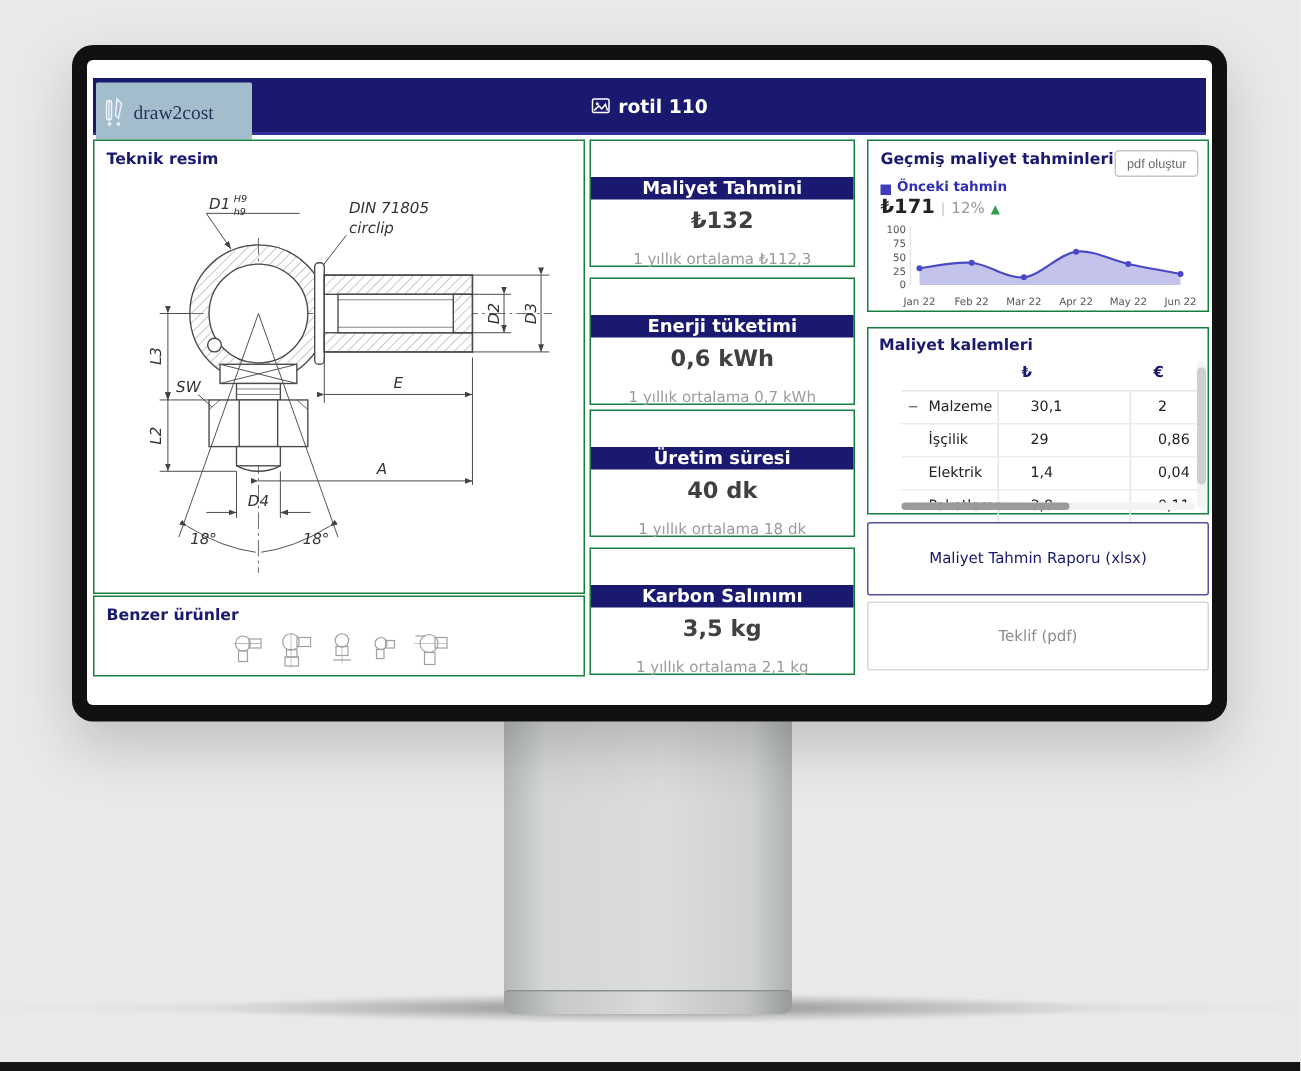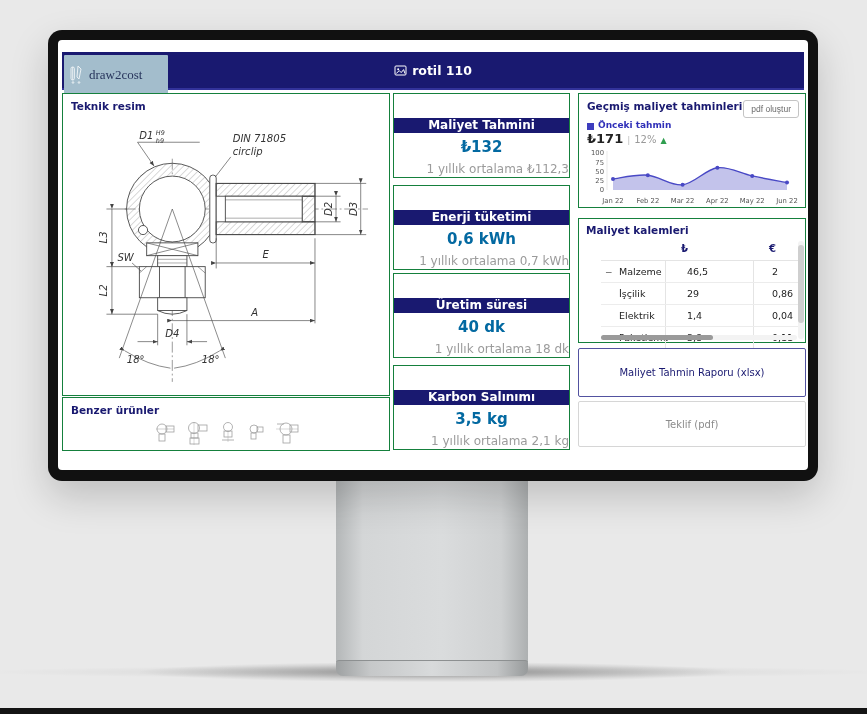--- a/index.html
+++ b/index.html
@@ -39,22 +39,22 @@
   .drawing-panel{left:4px;top:53px;width:328px;height:303px;}
   .similar-panel{left:4px;top:357px;width:328px;height:54px;}
   .tech-svg{position:absolute;left:16px;top:20px;}
   .thumb-row{position:absolute;left:0;top:22px;width:328px;display:flex;justify-content:center;gap:9px;}
   .thumb-row svg{display:block;}
 
   
   .stat-card{left:335px;width:177px;height:85px;}
   .stat-bar{margin-top:24px;height:15px;background:#191970;color:#fff;font-size:12px;font-weight:bold;
     line-height:15px;text-align:center;}
-  .stat-value{margin-top:5px;font-size:15px;font-weight:bold;text-align:center;color:#0369a1;}
-  .stat-sub{margin-top:6px;font-size:12px;color:#9b9b9b;text-align:right;}
+  .stat-value{margin-top:5px;font-size:15px;font-weight:bold;text-align:center;color:#404040;}
+  .stat-sub{margin-top:12px;font-size:10px;color:#9b9b9b;text-align:center;}
 
   
   .history-card{left:520px;top:53px;width:228px;height:115px;}
   .pdf-btn{position:absolute;right:6px;top:6px;font-size:8.5px;color:#6b6b6b;background:#fff;
     border:1px solid #c4c4c4;border-radius:3px;padding:3px 7px;cursor:pointer;}
   .legend-row{position:absolute;left:8px;top:26px;display:flex;align-items:flex-end;gap:4px;}
   .legend-marker{width:7px;height:7px;background:#3d3dbe;}
   .legend-label{font-size:9px;font-weight:bold;color:#2f2fb8;}
   .value-row{position:absolute;left:8px;top:37px;display:flex;align-items:baseline;gap:4px;}
   .current-value{font-size:13px;font-weight:bold;color:#222;}
@@ -346,21 +346,21 @@
       <div class="card table-card">
         <div class="card-title" style="top:5px;left:7px">Maliyet kalemleri</div>
         <div class="cost-table">
           <div class="t-head">
             <span class="cur cur-try">₺</span>
             <span class="cur cur-eur">€</span>
           </div>
           <div class="t-row">
             <span class="c-toggle">−</span>
             <span class="c-label">Malzeme</span>
-            <span class="c-try">46,5</span>
+            <span class="c-try">30,1</span>
             <span class="c-eur">2</span>
           </div>
           <div class="t-row">
             <span class="c-toggle"></span>
             <span class="c-label">İşçilik</span>
             <span class="c-try">29</span>
             <span class="c-eur">0,86</span>
           </div>
           <div class="t-row">
             <span class="c-toggle"></span>

